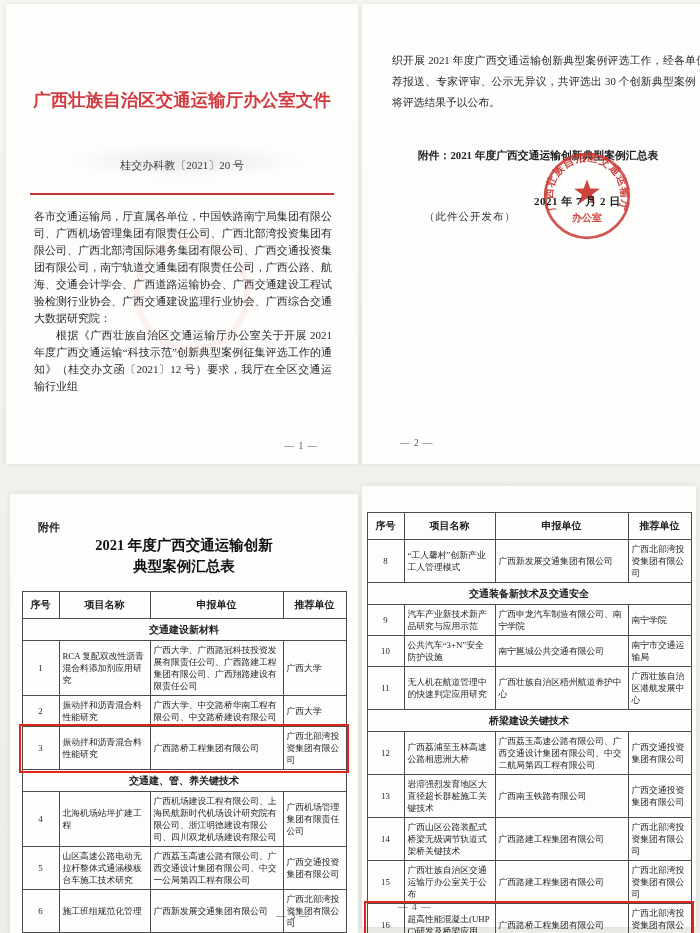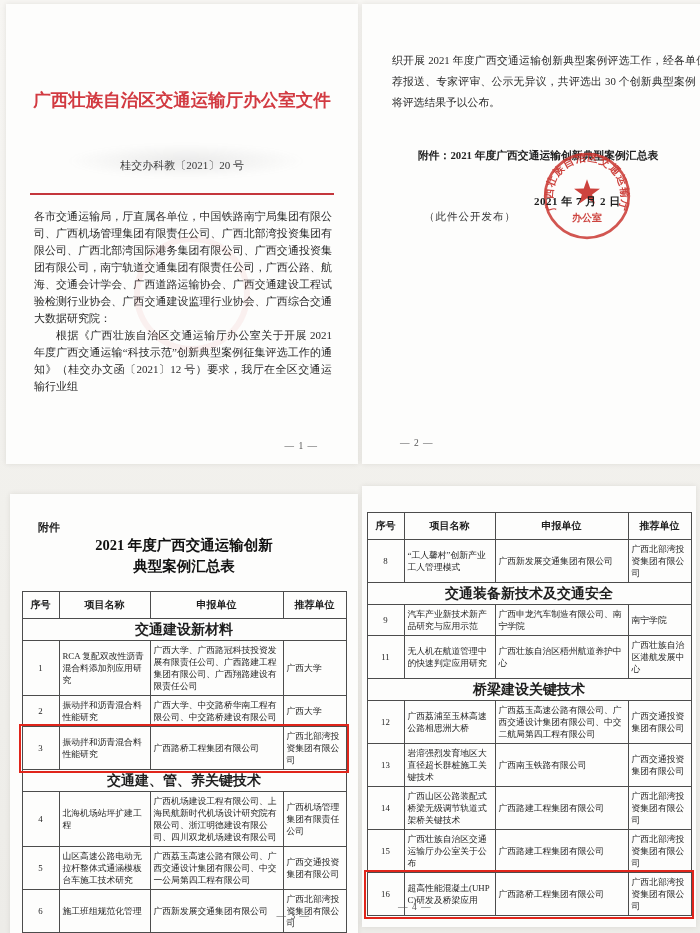--- a/index.html
+++ b/index.html
@@ -52,21 +52,21 @@
   #page3 table.doc{width:302px;}
   #page4 table.doc{width:304px;margin-top:26px;}
   table.doc th,table.doc td{border:1px solid #4c4c4c;padding:3px 3px;vertical-align:middle;
     word-break:break-all;}
   table.doc th{font-size:10px;font-weight:bold;text-align:center;height:20px;}
   td.no{text-align:center;width:30px;}
   td.name{width:84px;text-align:left;}
   td.app{width:126px;text-align:left;}
   td.rec{width:56px;text-align:left;}
   th.h-no{width:30px;} th.h-name{width:84px;} th.h-app{width:126px;margin-left:40px;} th.h-rec{width:56px;}
-  tr.section-row td{text-align:center;font-weight:bold;font-size:14px;height:15px;}
+  tr.section-row td{text-align:center;font-weight:bold;font-size:10px;height:15px;}
   tr.hl{outline:2.5px solid #e0251b;outline-offset:1px;}
   #page3 .pagenum{right:48px;bottom:14px;}
   #page4 .pagenum{left:36px;bottom:15px;}
 </style>
 </head>
 <body>
 
 <div class="canvas">
 
   <section class="page" id="page1">
@@ -189,20 +189,26 @@
           <tr class="section-row">
             <td colspan="4">交通装备新技术及交通安全</td>
           </tr>
           <tr>
             <td class="no">9</td>
             <td class="name">汽车产业新技术新产品研究与应用示范</td>
             <td class="app">广西申龙汽车制造有限公司、南宁学院</td>
             <td class="rec">南宁学院</td>
           </tr>
           <tr>
+            <td class="no">10</td>
+            <td class="name">公共汽车“3+N”安全防护设施</td>
+            <td class="app">南宁邕城公共交通有限公司</td>
+            <td class="rec">南宁市交通运输局</td>
+          </tr>
+          <tr>
             <td class="no">11</td>
             <td class="name">无人机在航道管理中的快速判定应用研究</td>
             <td class="app">广西壮族自治区梧州航道养护中心</td>
             <td class="rec">广西壮族自治区港航发展中心</td>
           </tr>
           <tr class="section-row">
             <td colspan="4">桥梁建设关键技术</td>
           </tr>
           <tr>
             <td class="no">12</td>

